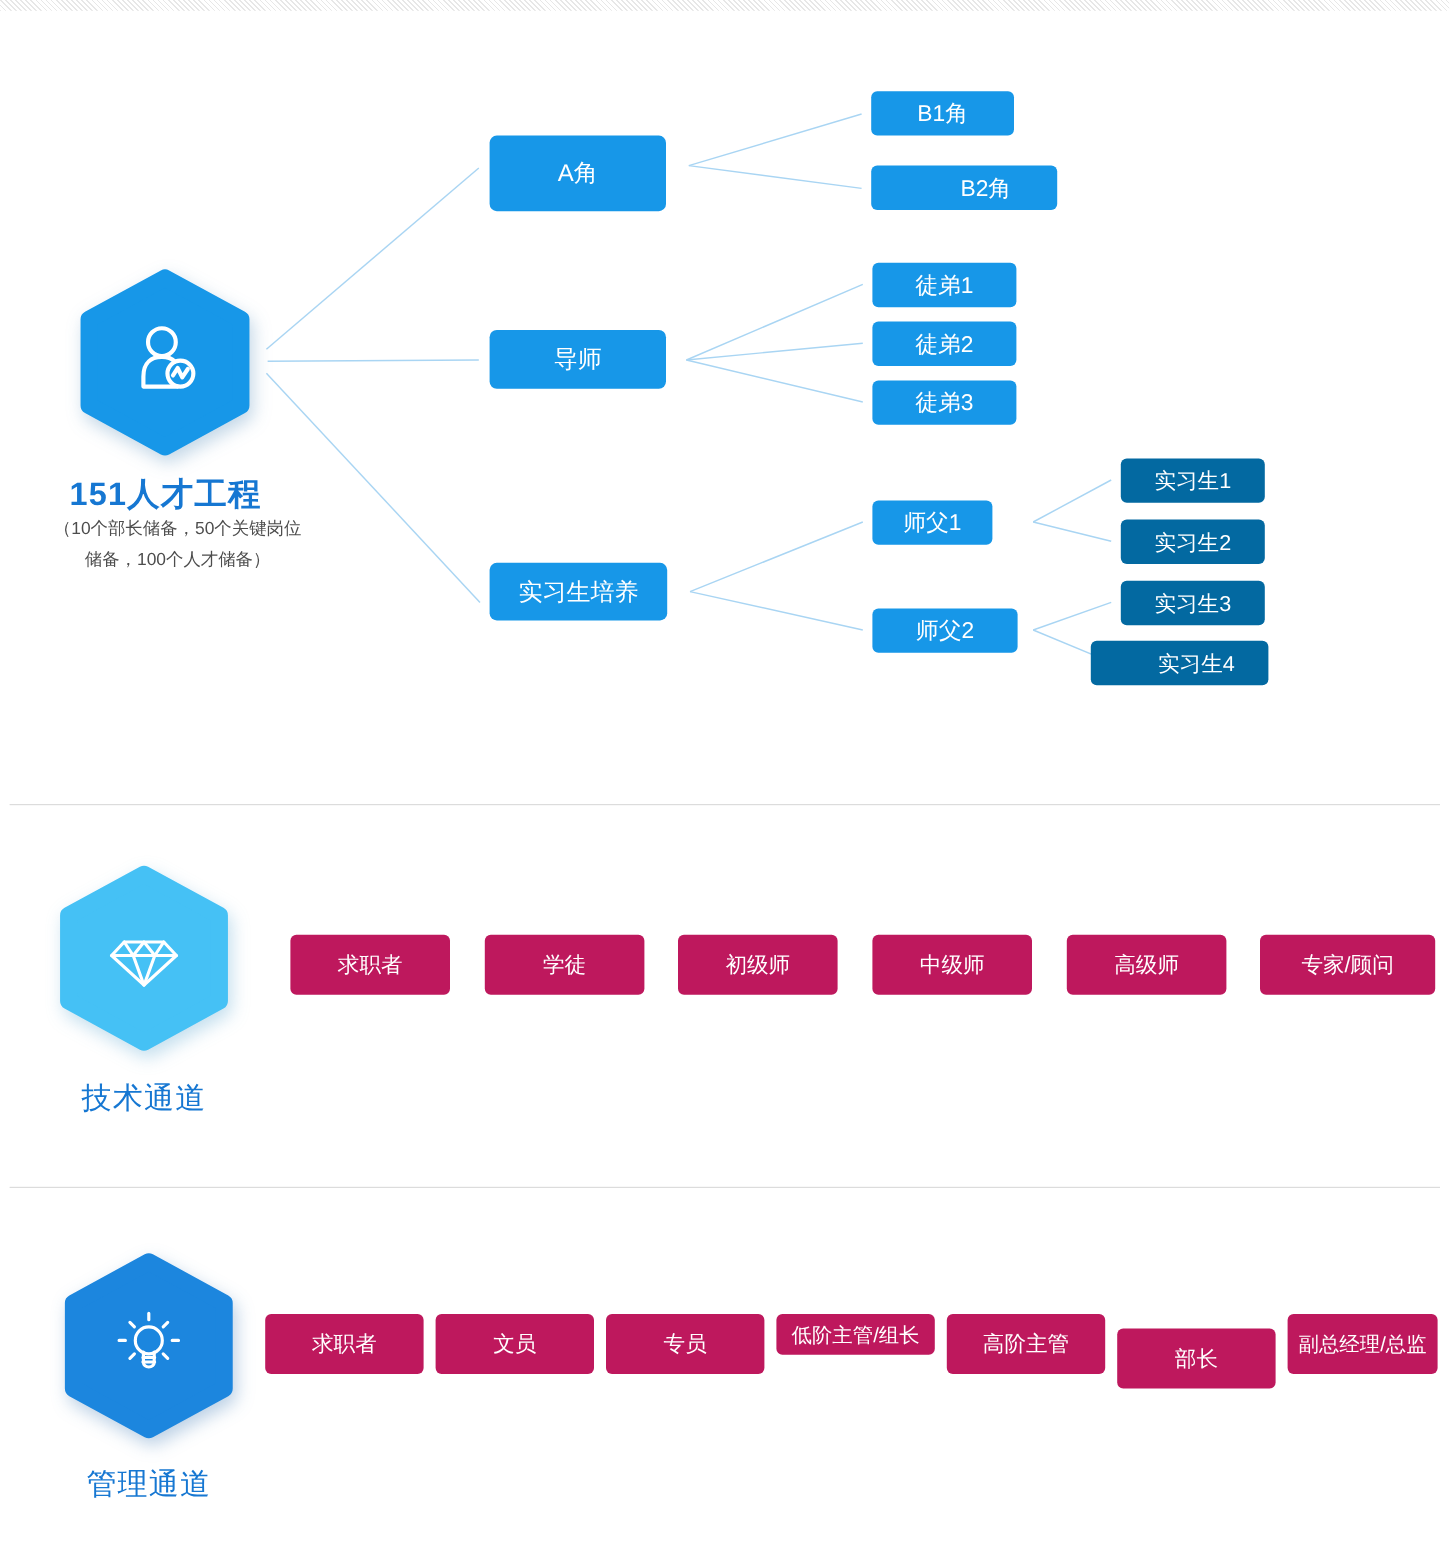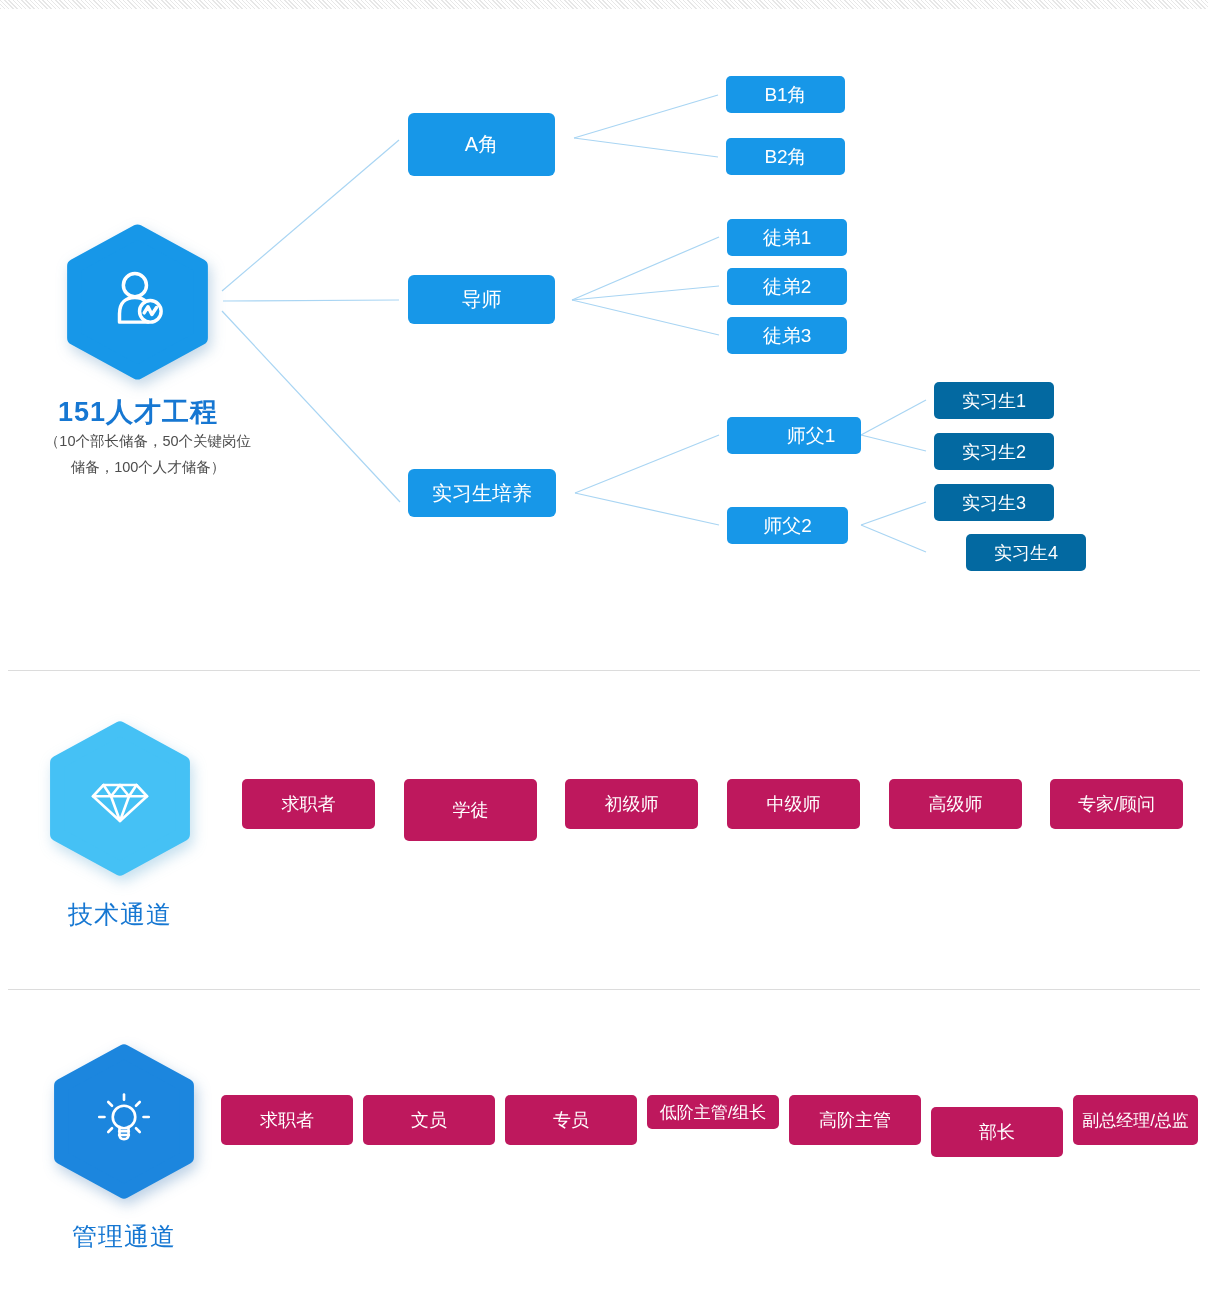--- a/index.html
+++ b/index.html
@@ -74,57 +74,57 @@
   </svg>
 
   <div class="sec-title" style="left:38px;top:394px;width:200px;font-size:27px;font-weight:bold;">151人才工程</div>
   <div class="sub-note" style="left:24px;top:428px;width:248px;">
     <div>（10个部长储备，50个关键岗位</div>
     <div>储备，100个人才储备）</div>
   </div>
 
   <div class="node np" style="left:408px;top:113px;width:147px;height:63px;">A角</div>
   <div class="node nps" style="left:726px;top:76px;width:119px;height:37px;">B1角</div>
-  <div class="node nps" style="left:726px;top:138px;width:119px;height:37px;">B2角</div>
+  <div class="node nps" style="left:726px;top:138px;width:119px;height:37px;padding-left:36px;">B2角</div>
 
   <div class="node np" style="left:408px;top:275px;width:147px;height:49px;">导师</div>
   <div class="node nps" style="left:727px;top:219px;width:120px;height:37px;">徒弟1</div>
   <div class="node nps" style="left:727px;top:268px;width:120px;height:37px;">徒弟2</div>
   <div class="node nps" style="left:727px;top:317px;width:120px;height:37px;">徒弟3</div>
 
   <div class="node np" style="left:408px;top:469px;width:148px;height:48px;">实习生培养</div>
-  <div class="node nps" style="left:727px;top:417px;width:100px;height:37px;padding-left:34px;">师父1</div>
+  <div class="node nps" style="left:727px;top:417px;width:100px;height:37px;">师父1</div>
   <div class="node nps" style="left:727px;top:507px;width:121px;height:37px;">师父2</div>
   <div class="node nl" style="left:934px;top:382px;width:120px;height:37px;">实习生1</div>
   <div class="node nl" style="left:934px;top:433px;width:120px;height:37px;">实习生2</div>
   <div class="node nl" style="left:934px;top:484px;width:120px;height:37px;">实习生3</div>
-  <div class="node nl" style="left:966px;top:534px;width:120px;height:37px;">实习生4</div>
+  <div class="node nl" style="left:909px;top:534px;width:120px;height:37px;padding-left:28px;">实习生4</div>
 
   <div class="divider" style="top:670px;"></div>
 
   <div class="hex-wrap" style="left:47px;top:720px;">
     <svg width="146" height="157" viewBox="0 0 100 110" style="filter:drop-shadow(3px 6px 7px rgba(60,150,200,0.3));">
       <polygon points="50,6 94,30 94,80 50,104 6,80 6,30" fill="#45c1f5" stroke="#45c1f5" stroke-width="10" stroke-linejoin="round"></polygon>
     </svg>
   </div>
   <svg class="hex-icon" style="left:84px;top:761px;" width="72" height="72" viewBox="0 0 96 96" fill="none" stroke="#ffffff" stroke-width="3.5" stroke-linecap="round" stroke-linejoin="round">
     <path d="M26 32 H70 L84 47 L48 80 L12 47 Z"></path>
     <path d="M12 47 H84"></path>
     <path d="M26 32 L36 47 M70 32 L60 47"></path>
     <path d="M36 47 L48 32 L60 47"></path>
     <path d="M36 47 L48 80 L60 47"></path>
   </svg>
   <div class="sec-title" style="left:45px;top:898px;width:150px;">技术通道</div>
 
   <div class="stage" style="left:242px;top:779px;width:133px;height:50px;">求职者</div>
-  <div class="stage" style="left:404px;top:779px;width:133px;height:62px;">学徒</div>
+  <div class="stage" style="left:404px;top:779px;width:133px;height:50px;">学徒</div>
   <div class="stage" style="left:565px;top:779px;width:133px;height:50px;">初级师</div>
   <div class="stage" style="left:727px;top:779px;width:133px;height:50px;">中级师</div>
   <div class="stage" style="left:889px;top:779px;width:133px;height:50px;">高级师</div>
-  <div class="stage" style="left:1050px;top:779px;width:133px;height:50px;">专家/顾问</div>
+  <div class="stage" style="left:1050px;top:779px;width:146px;height:50px;">专家/顾问</div>
 
   <div class="divider" style="top:989px;"></div>
 
   <div class="hex-wrap" style="left:51px;top:1043px;">
     <svg width="146" height="157" viewBox="0 0 100 110" style="filter:drop-shadow(3px 6px 7px rgba(30,100,170,0.3));">
       <polygon points="50,6 94,30 94,80 50,104 6,80 6,30" fill="#1c86de" stroke="#1c86de" stroke-width="10" stroke-linejoin="round"></polygon>
     </svg>
   </div>
   <svg class="hex-icon" style="left:88px;top:1084px;" width="72" height="72" viewBox="0 0 96 96" fill="none" stroke="#ffffff" stroke-width="3.5" stroke-linecap="round" stroke-linejoin="round">
     <circle cx="48" cy="44" r="15"></circle>

